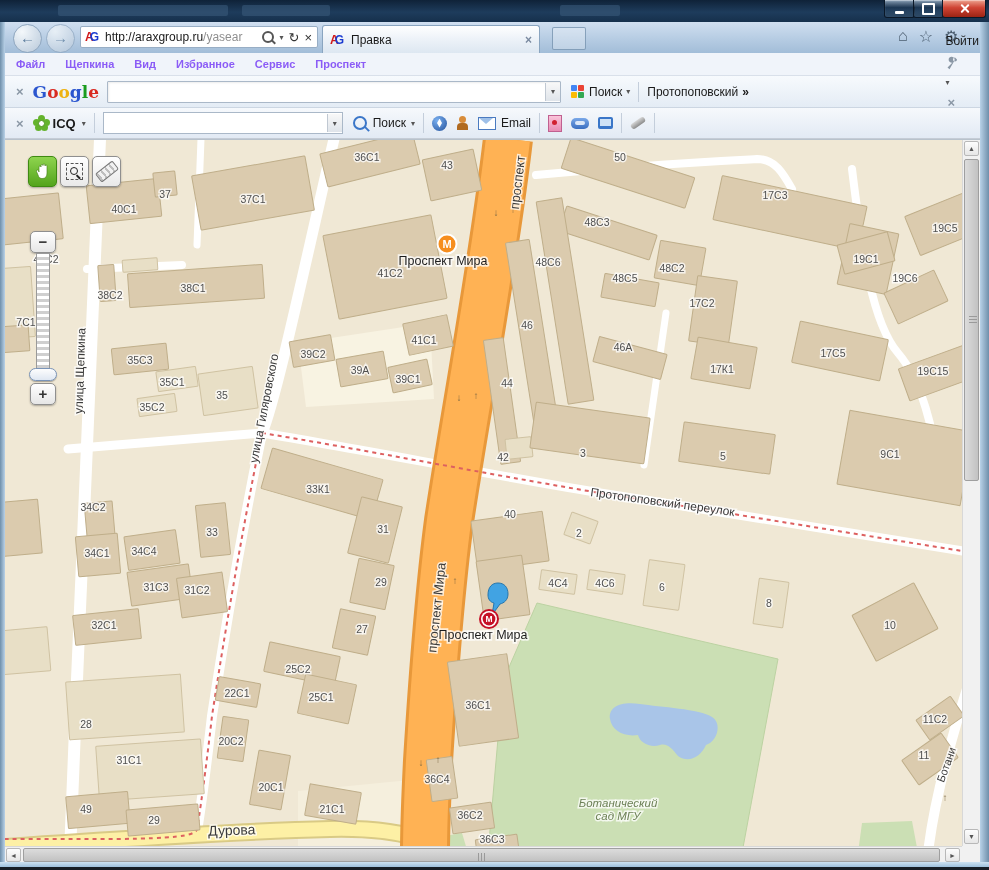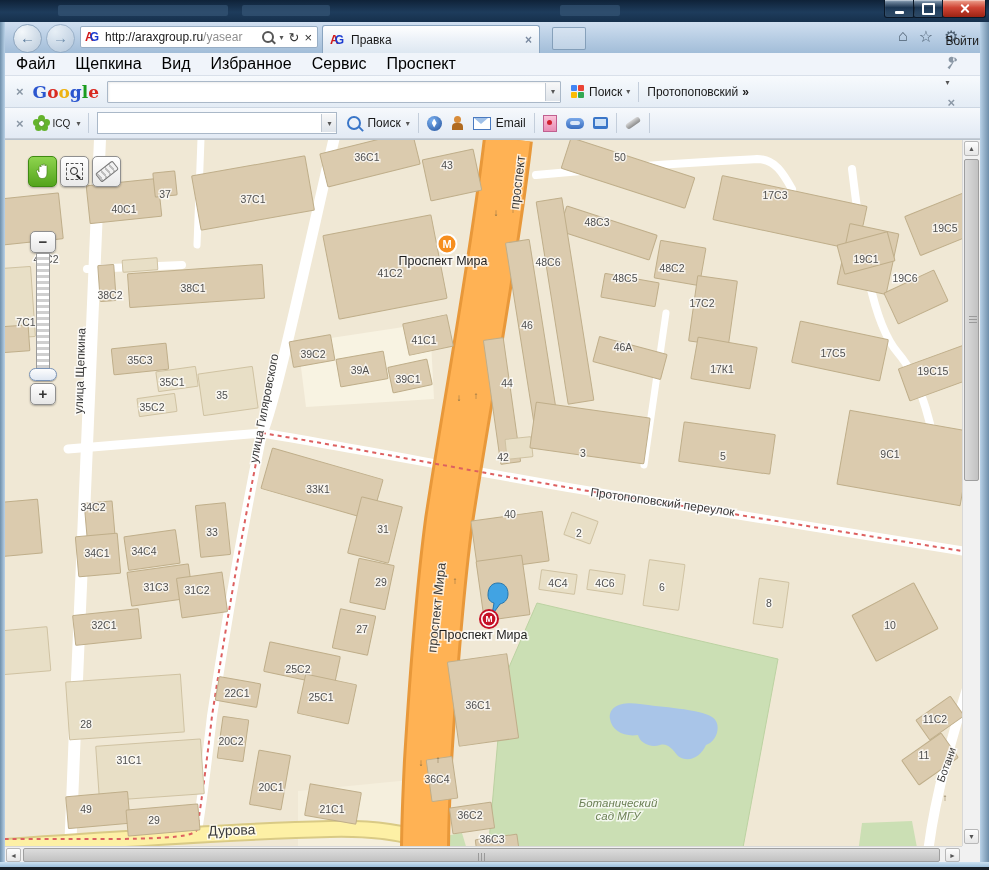--- a/index.html
+++ b/index.html
@@ -42,21 +42,21 @@
     background:linear-gradient(#ffffff,#eef3f9 45%,#dde7f1);border:1px solid #8aa5c0;border-bottom:none;
     border-radius:3px 3px 0 0;display:flex;align-items:center;font-size:12px;color:#1a1a1a;}
   .tabclose{margin-left:auto;margin-right:7px;color:#7a8aa0;font-size:12px;font-weight:bold;}
   .newtab{position:absolute;left:552px;top:5px;width:32px;height:21px;background:rgba(255,255,255,.28);
     border:1px solid rgba(110,140,170,.75);border-radius:2px;}
   .navicons{position:absolute;top:5px;display:flex;gap:11px;color:#4c5e70;font-size:16px;}
 
   
   .menubar{position:absolute;left:0;top:53px;width:989px;height:23px;background:#f0f4fa;
     border-bottom:1px solid #d9e0ea;display:flex;align-items:center;padding-left:16px;box-sizing:border-box;}
-  .menubar div{font-size:16px;color:#000000;margin-right:20px;}
+  .menubar div{font-size:11px;color:#8b5cf6;margin-right:20px;font-weight:bold;}
   .gbar{position:absolute;left:0;top:76px;width:989px;height:32px;
     background:linear-gradient(#f7fafd,#e4ecf5);border-bottom:1px solid #ccd6e2;
     display:flex;align-items:center;font-size:12px;color:#1a1a1a;box-sizing:border-box;padding:0 10px 0 8px;}
   .icqbar{position:absolute;left:0;top:108px;width:989px;height:31px;
     background:linear-gradient(#f6f9fc,#e2eaf4);border-bottom:1px solid #c5ccd6;
     display:flex;align-items:center;font-size:12px;color:#1a1a1a;box-sizing:border-box;padding:0 10px 0 8px;}
   .tbx{color:#8a97a5;font-size:13px;font-weight:bold;margin:0 9px 0 8px;}
   .glogo{font-family:"DejaVu Serif",serif;font-weight:bold;font-size:17px;letter-spacing:0px;margin-right:8px;}
   .ginput{width:452px;height:20px;background:#fff;border:1px solid #aab8c8;border-radius:1px;
     display:flex;align-items:center;justify-content:flex-end;box-shadow:inset 1px 1px 2px rgba(0,0,0,.08);}
@@ -65,21 +65,21 @@
   .gsq{display:grid;grid-template-columns:6px 6px;grid-template-rows:6px 6px;gap:1px;margin:0 5px 0 10px;}
   .gsq div{border-radius:1px;}
   .sep{width:1px;height:20px;background:#c4cedb;margin:0 8px;}
   .chev{font-weight:bold;margin-left:4px;}
   .rightcluster{margin-left:auto;display:flex;align-items:flex-start;gap:8px;flex-direction:column;}
   .globeicon{width:15px;height:15px;border-radius:50%;background:radial-gradient(circle at 35% 30%,#8cc0f0,#2a5fc0);position:relative;}
   .globeicon::after{content:"";position:absolute;right:-3px;bottom:-2px;width:8px;height:9px;background:#d22;border-radius:1px;}
   .flower{position:relative;width:16px;height:16px;margin-right:4px;}
   .flower i{position:absolute;width:7px;height:7px;background:#64b32c;border-radius:50%;}
   .flower .c{background:#fff;border:1px solid #4e9420;width:5px;height:5px;left:5px;top:5px;z-index:2;}
-  .icqtitle{font-weight:normal;font-size:10px;}
+  .icqtitle{font-weight:bold;font-size:13px;}
   .icombo{width:238px;height:20px;background:#fff;border:1px solid #aab8c8;display:flex;align-items:center;justify-content:flex-end;}
   .ic{display:inline-block;}
   .ic-magp{position:relative;width:10px;height:10px;border:2px solid #3a76c8;border-radius:50%;}
   .ic-magp::after{content:"";position:absolute;width:6px;height:2px;background:#3a76c8;right:-5px;bottom:-2px;transform:rotate(45deg);}
   .ic-compass{width:15px;height:15px;border-radius:50%;background:radial-gradient(circle at 35% 30%,#7ab0f0,#24529c);position:relative;}
   .ic-compass::after{content:"";position:absolute;left:5px;top:3px;width:5px;height:9px;background:#fff;clip-path:polygon(50% 0,100% 50%,50% 100%,0 50%);}
   .ic-person{width:13px;height:14px;position:relative;}
   .ic-person::before{content:"";position:absolute;left:3px;top:0;width:7px;height:7px;border-radius:50%;background:#d88c3a;}
   .ic-person::after{content:"";position:absolute;left:1px;top:7px;width:11px;height:7px;border-radius:4px 4px 0 0;background:#b06a20;}
   .ic-env{width:16px;height:11px;background:#fff;border:1px solid #4a7ac0;position:relative;}

